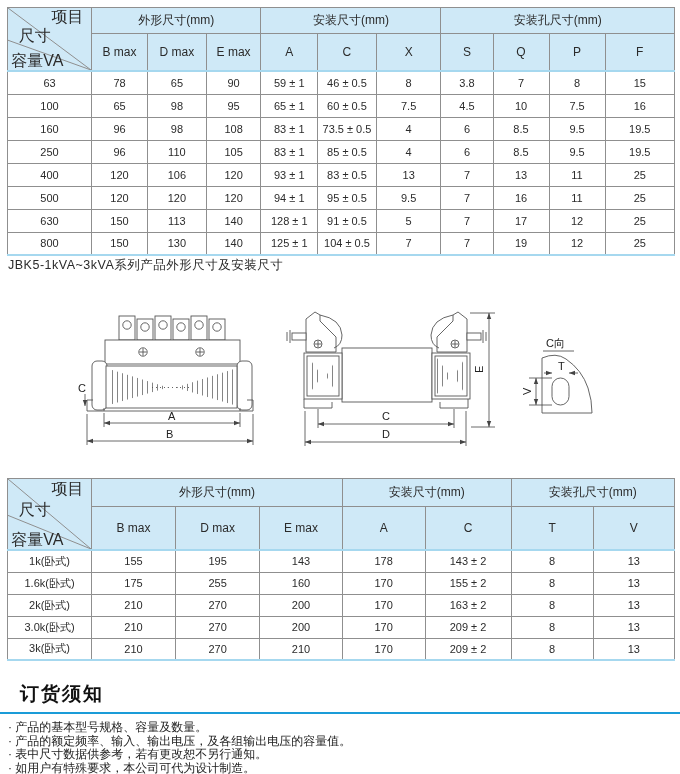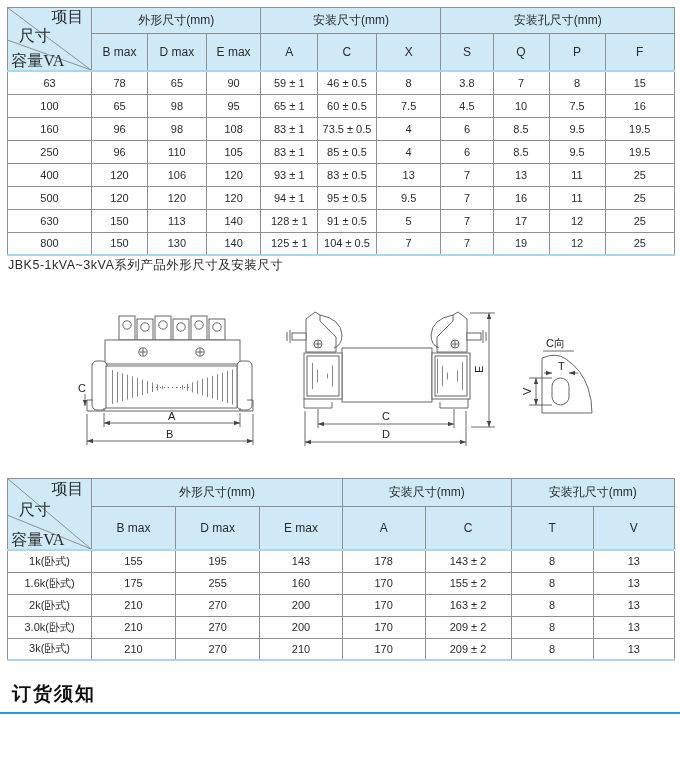--- a/index.html
+++ b/index.html
@@ -21,33 +21,33 @@
   #table2 .group-row th{height:27px;}
   #table2 .cols-row th{height:42px;}
   #table2 tbody tr{height:22px;}
 
   
   th.corner{position:relative;padding:0;overflow:hidden;}
   th.corner svg{position:absolute;left:0;top:0;width:100%;height:100%;}
   th.corner .c-lab{position:absolute;font-size:16px;line-height:12px;white-space:nowrap;}
   th.corner .c-top{top:5%;right:9%;}
   th.corner .c-mid{top:36%;left:13%;text-align:center;}
-  th.corner .c-bot{bottom:5%;left:4%;font-family:Liberation Serif, serif;}
+  th.corner .c-bot{bottom:5%;left:4%;}
 
   
   .caption{position:absolute;left:8px;top:257px;font-size:12.5px;letter-spacing:0.5px;}
   #drawings{position:absolute;left:0;top:295px;}
   .dln{stroke:#555;stroke-width:0.9;fill:none;}
   .dfill{stroke:#555;stroke-width:0.9;fill:#fff;}
   .dim{stroke:#444;stroke-width:0.8;fill:none;}
   .dtext{font-size:11px;fill:#222;font-family:"Liberation Sans",sans-serif;}
 
   
   .notes{position:absolute;left:0;top:681px;width:680px;}
-  .notes h2{margin:0 0 0 12px;font-size:19px;letter-spacing:2px;font-weight:bold;color:#111;}
+  .notes h2{margin:0 0 0 20px;font-size:19px;letter-spacing:2px;font-weight:bold;color:#111;}
   .rule{margin-top:5px;width:680px;height:0;border-bottom:2px solid var(--underline,#1a9cd8);}
   .notes ul{margin:7px 0 0 8px;padding:0;list-style:none;}
   .notes li{font-size:12px;line-height:13.5px;margin-bottom:0;color:#222;}
   .notes li::before{content:"· ";}
 </style>
 </head>
 <body>
 
 <table class="spec" id="table1">
   <colgroup>
@@ -423,13 +423,19 @@
         <td>209 ± 2</td>
         <td>8</td>
         <td>13</td>
       </tr>
     </tbody>
 </table>
 
 <div class="notes">
   <h2>订货须知</h2>
   <div class="rule"></div>
+  <ul>
+      <li>产品的基本型号规格、容量及数量。</li>
+      <li>产品的额定频率、输入、输出电压，及各组输出电压的容量值。</li>
+      <li>表中尺寸数据供参考，若有更改恕不另行通知。</li>
+      <li>如用户有特殊要求，本公司可代为设计制造。</li>
+    </ul>
 </div>
 
 </body></html>

